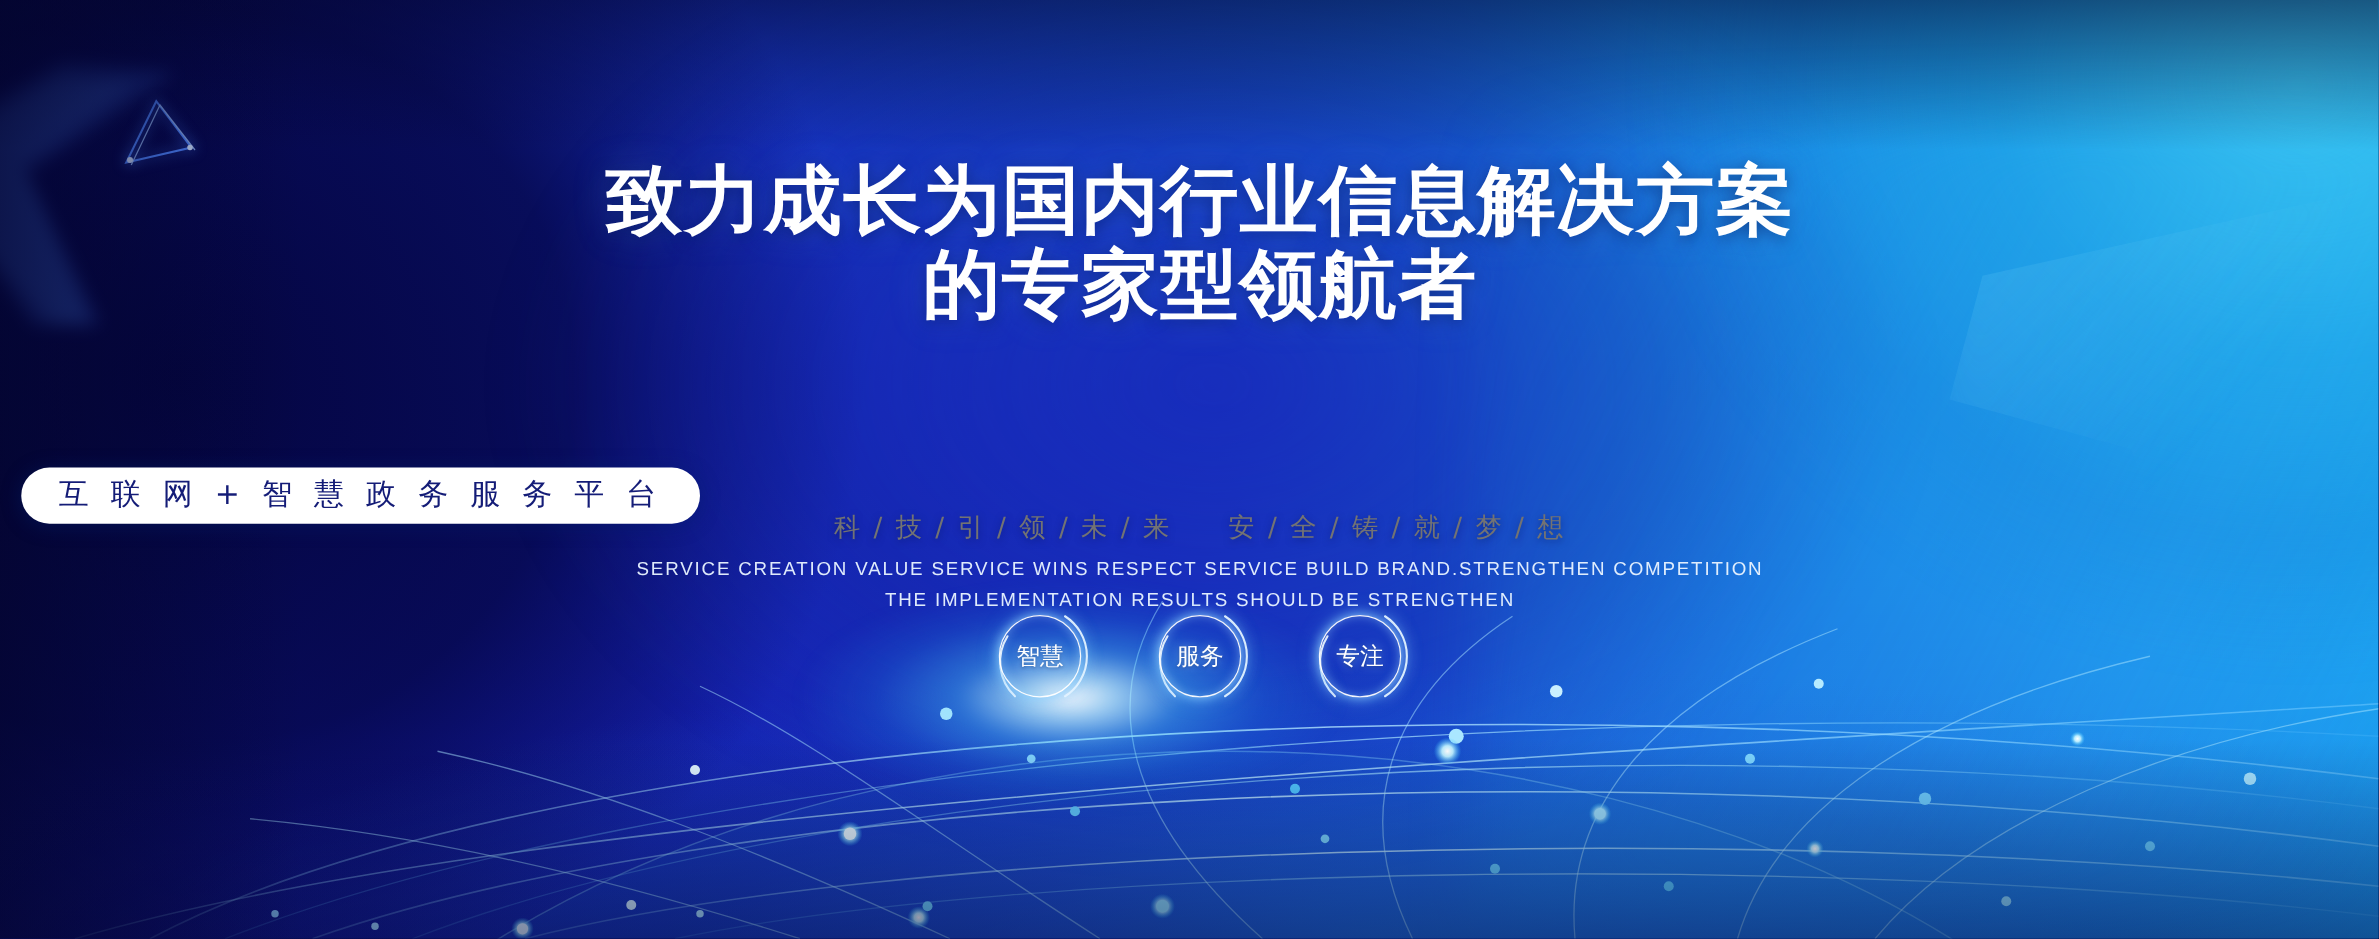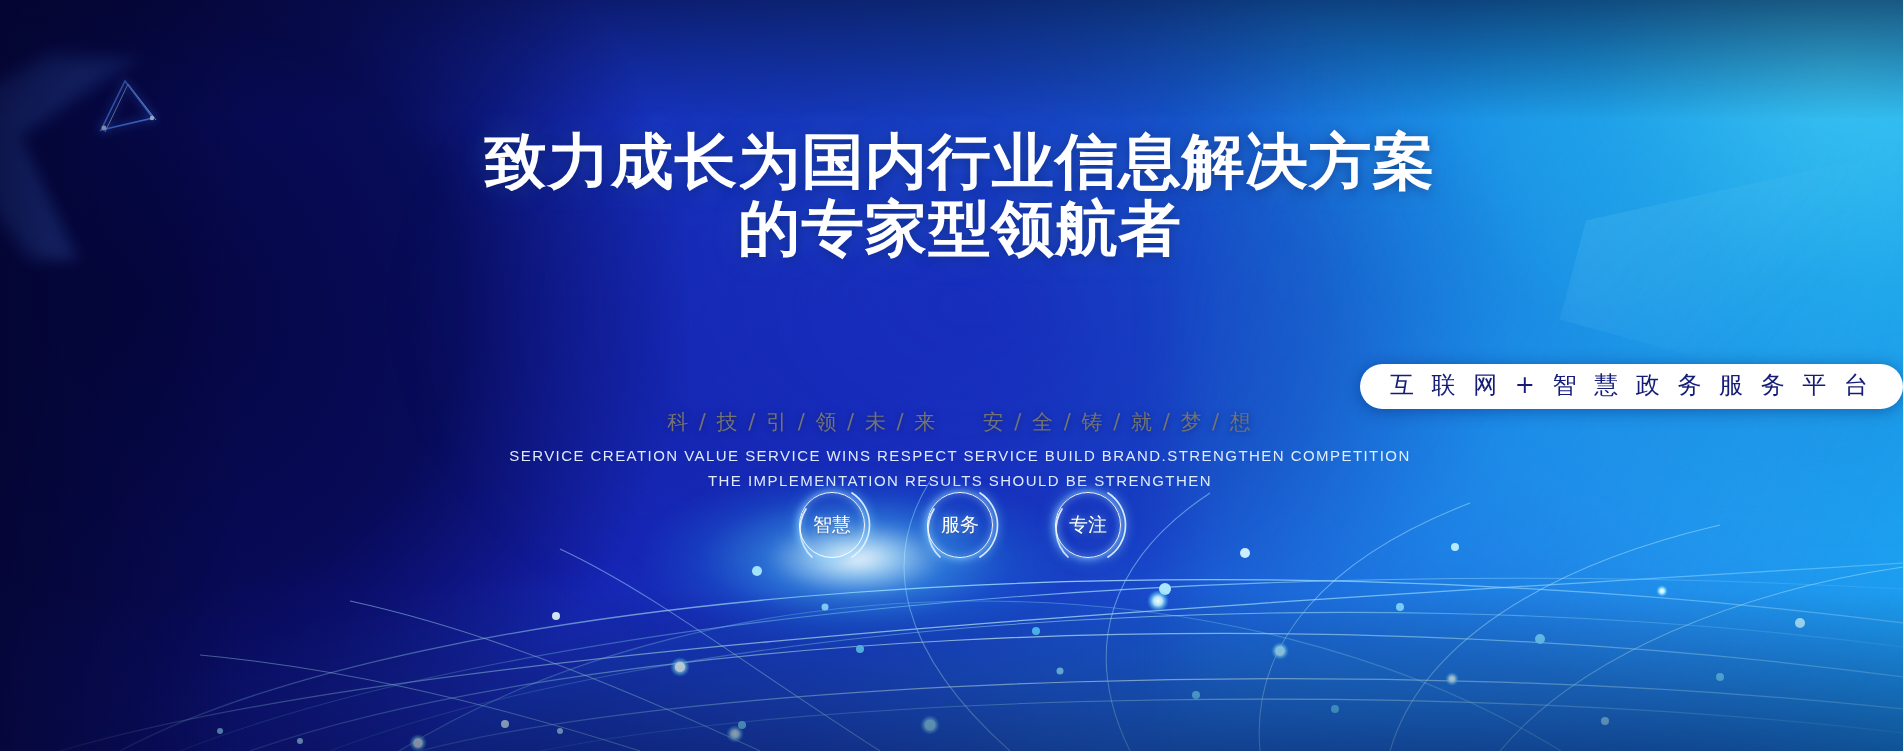--- a/index.html
+++ b/index.html
@@ -100,21 +100,21 @@
     font-size:60px;
     line-height:1.12;
     letter-spacing:1px;
     text-shadow:0 2px 12px rgba(0,20,90,.55), 0 0 28px rgba(90,170,255,.30);
     font-family:"DejaVu Sans","Liberation Sans",sans-serif;
     white-space:nowrap;
   }
   .headline .l1{display:block;transform:scaleX(1.04);}
   .headline .l2{display:block;transform:scaleX(1.04);}
 
-  .pillwrap{position:absolute;left:0;right:0;top:364px;text-align:right;}
+  .pillwrap{position:absolute;left:0;right:0;top:374px;text-align:left;}
   .pill{
     display:inline-block;
     background:#fff;
     color:#141c77;
     border-radius:999px;
     padding:7px 30px 9px;
     font-size:24px;
     letter-spacing:5px;
     font-weight:400;
     line-height:1.2;

